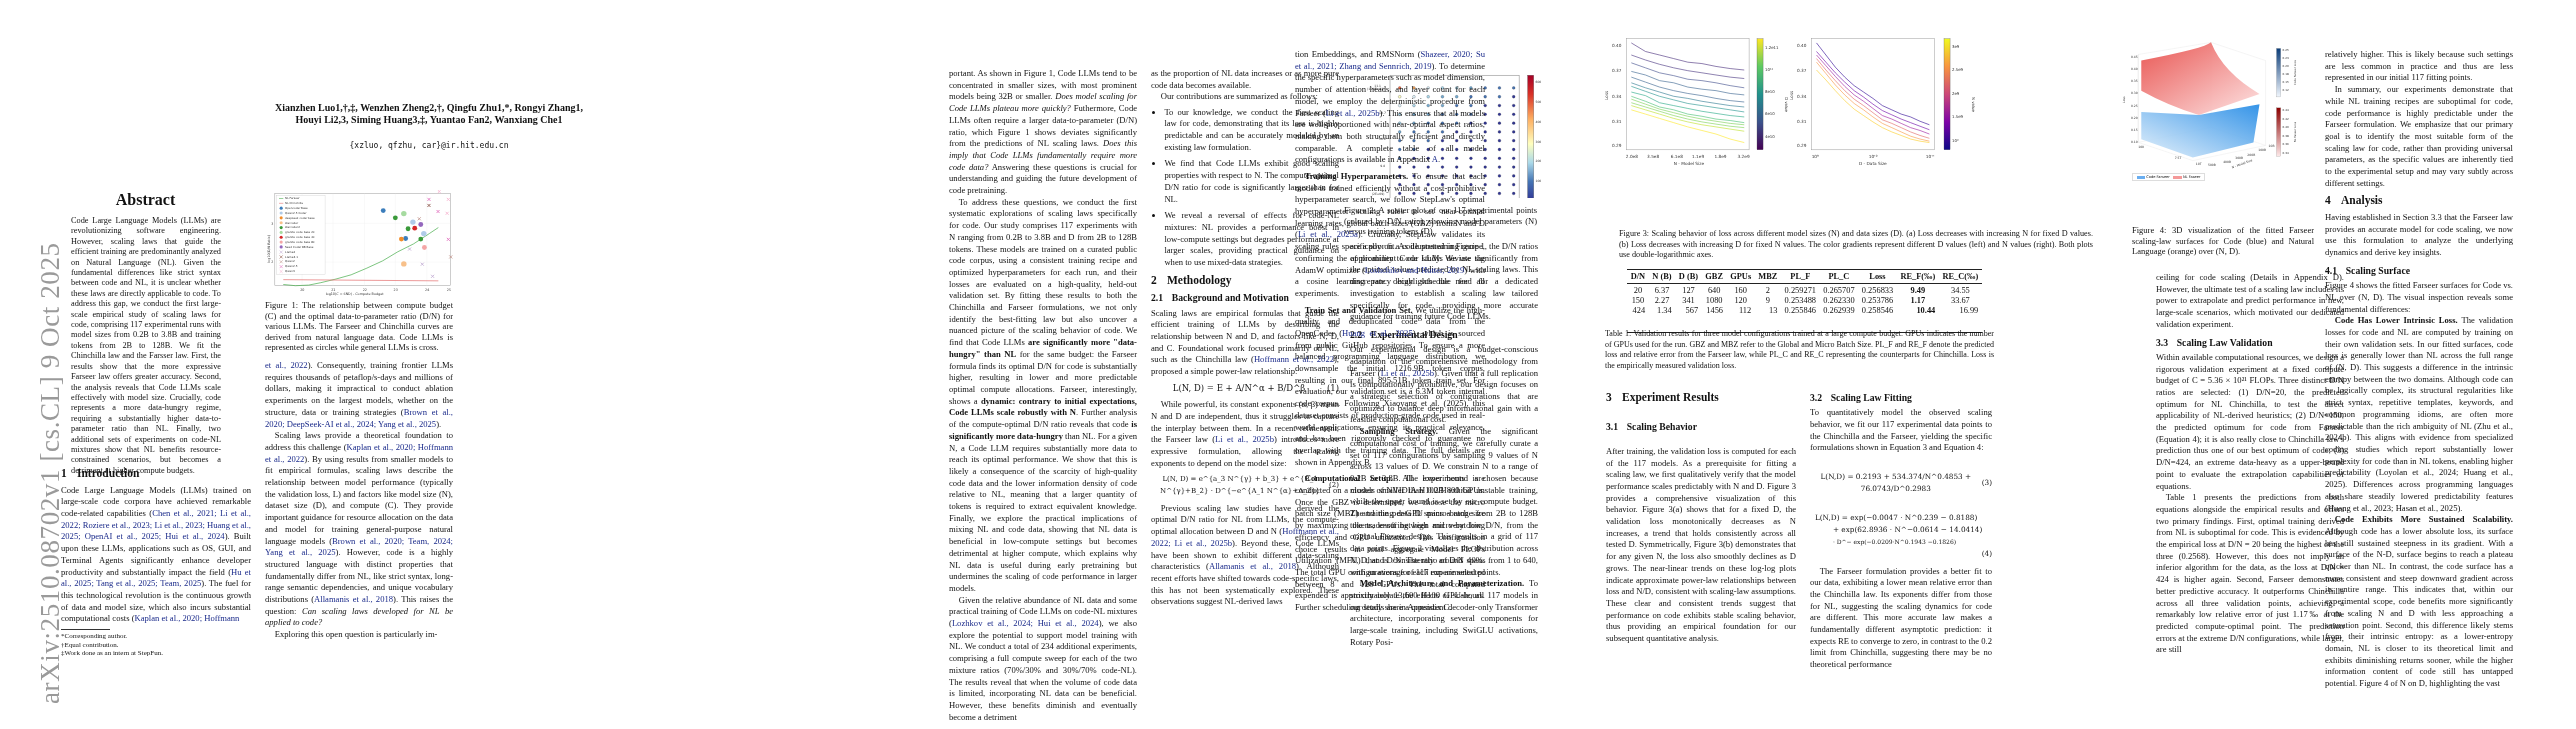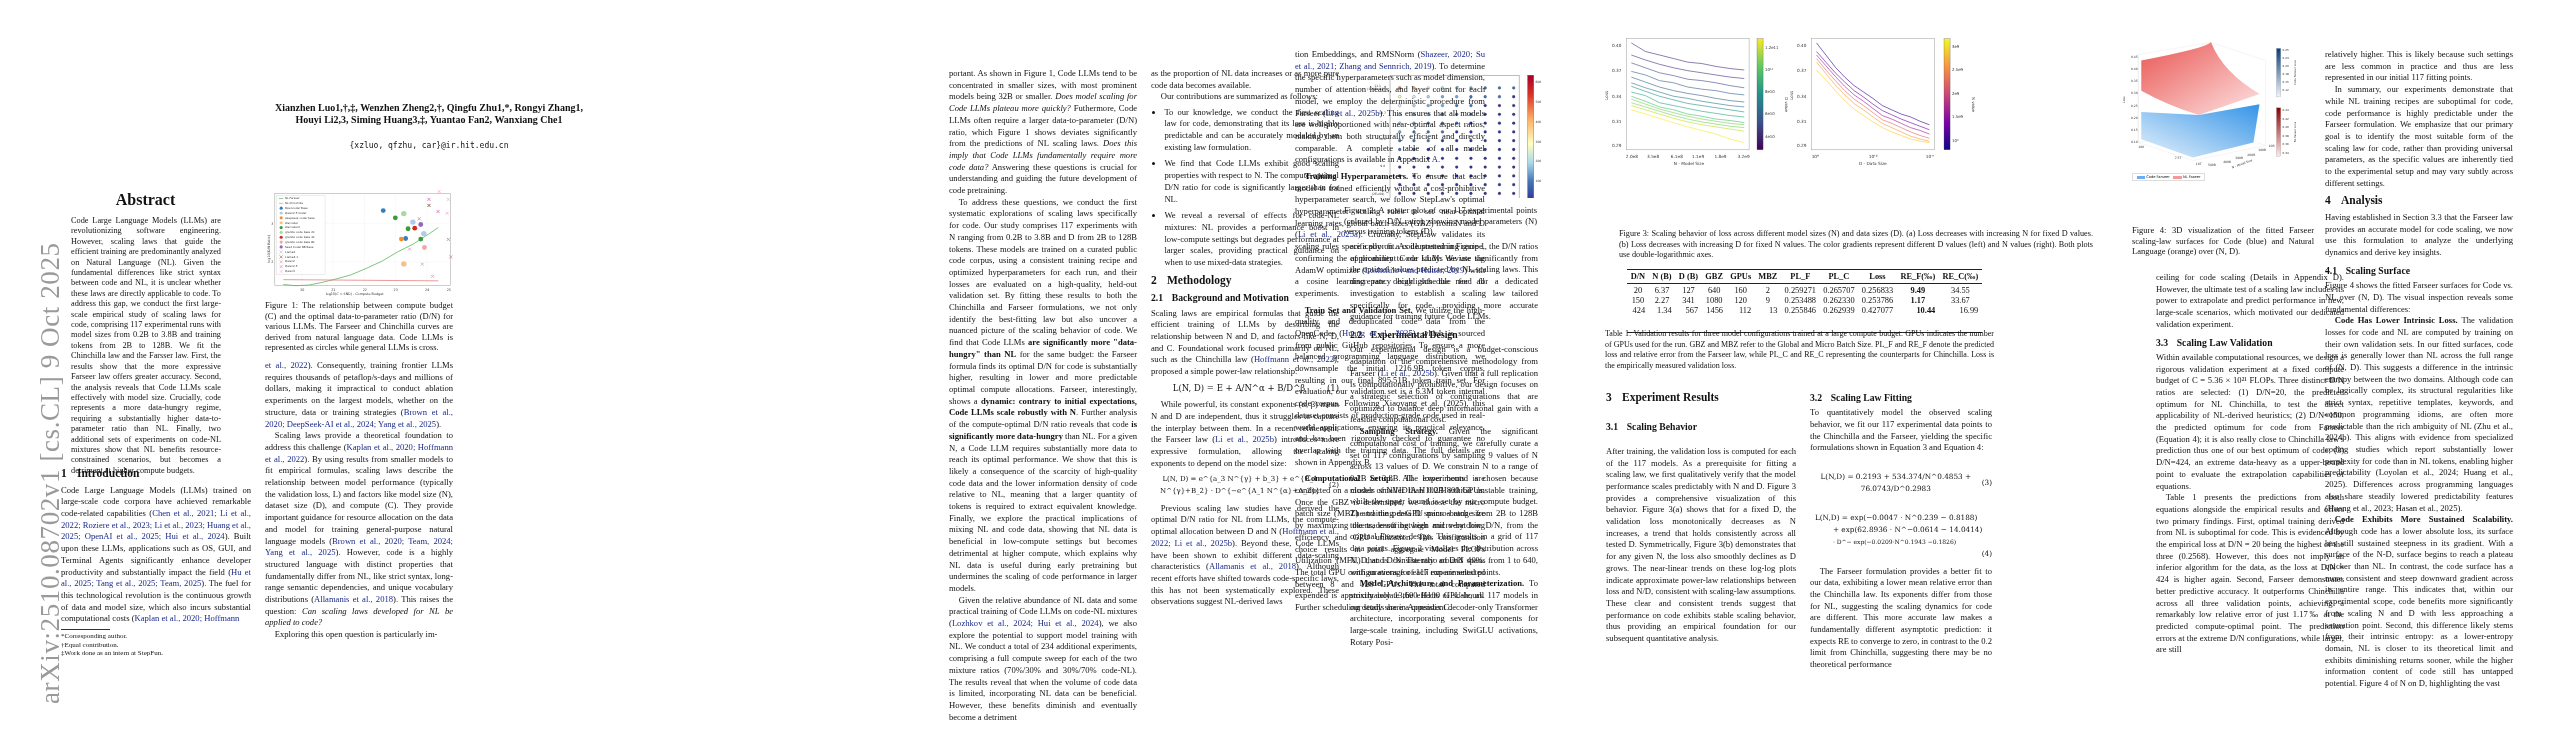--- a/index.html
+++ b/index.html
@@ -511,21 +511,21 @@
         </tr>
       <tr>
           <td>424</td>
           <td>1.34</td>
           <td>567</td>
           <td>1456</td>
           <td>112</td>
           <td>13</td>
           <td>0.255846</td>
           <td>0.262939</td>
-          <td>0.427077</td>
+          <td>0.258546</td>
           <td style="font-weight:bold">10.44</td>
           <td>16.99</td>
         </tr>
     </tbody>
   </table>
 </div>
 <div class="caption" style="position:absolute;left:1605px;top:329px;width:389px;font-size:8px;">Table 1: Validation results for three model configurations trained at a large compute budget. GPUs indicates the number of GPUs used for the run. GBZ and MBZ refer to the Global and Micro Batch Size. PL_F and RE_F denote the predicted loss and relative error from the Farseer law, while PL_C and RE_C representing the counterparts for Chinchilla. Loss is the empirically measured validation loss.</div>
 
 <div class="col" style="left:1606px;top:386px;width:190px;">
   <div class="h1"><span class="num">3</span><span>Experiment Results</span></div>

